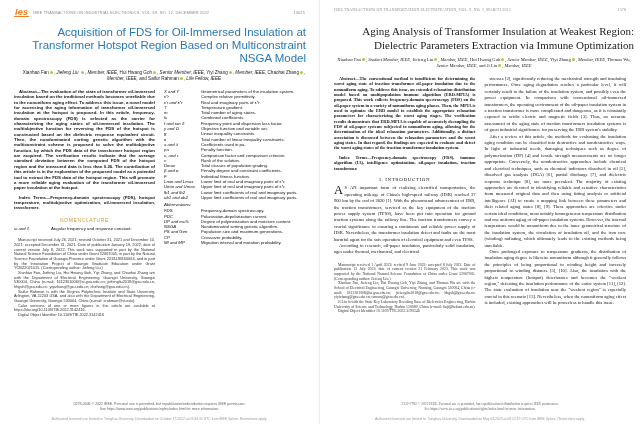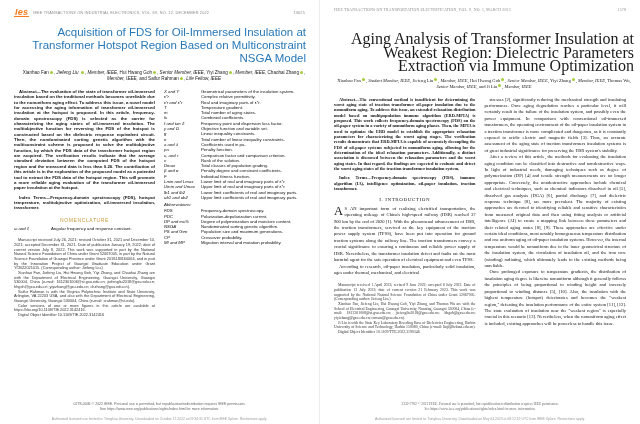--- a/index.html
+++ b/index.html
@@ -12,21 +12,21 @@
   
   .phead{display:flex;align-items:center;justify-content:flex-end;color:#8a8a8a;font-size:3.8px;letter-spacing:.2px}
   .phead .jline{flex:1;text-align:left;white-space:nowrap;overflow:hidden}
   .page-left .phead .jline{margin-left:4px}
   .logo{color:#f47b20;font-weight:bold;font-style:italic;font-size:9px;line-height:8px;border-bottom:1.5px solid #f47b20;padding:0 1px}
   .pnum{margin-left:6px}
 
   
   .title{ text-align:right;margin:9px auto 5px auto}
   .page-left .title{color:#2878b8;font-size:11.5px;line-height:13px;width:292px;font-weight:normal}
-  .page-right .title{color:#1b1b1b;font-size:16px;line-height:13.5px;width:300px;font-weight:normal;margin-top:20px}
+  .page-right .title{color:#1b1b1b;font-size:11px;line-height:13.5px;width:300px;font-weight:normal;margin-top:13px}
 
   
   .authors{text-align:center;font-size:4.6px;line-height:6px;color:#222;width:300px;margin:0 auto 7px auto}
   .a-role{font-style:italic}
   .orcid{display:inline-block;width:3px;height:3px;border-radius:50%;background:#a6ce39;margin:0 1px 1px 1px;vertical-align:middle}
 
   
   .cols{display:flex;gap:9px}
   .col{width:141.5px}
 

